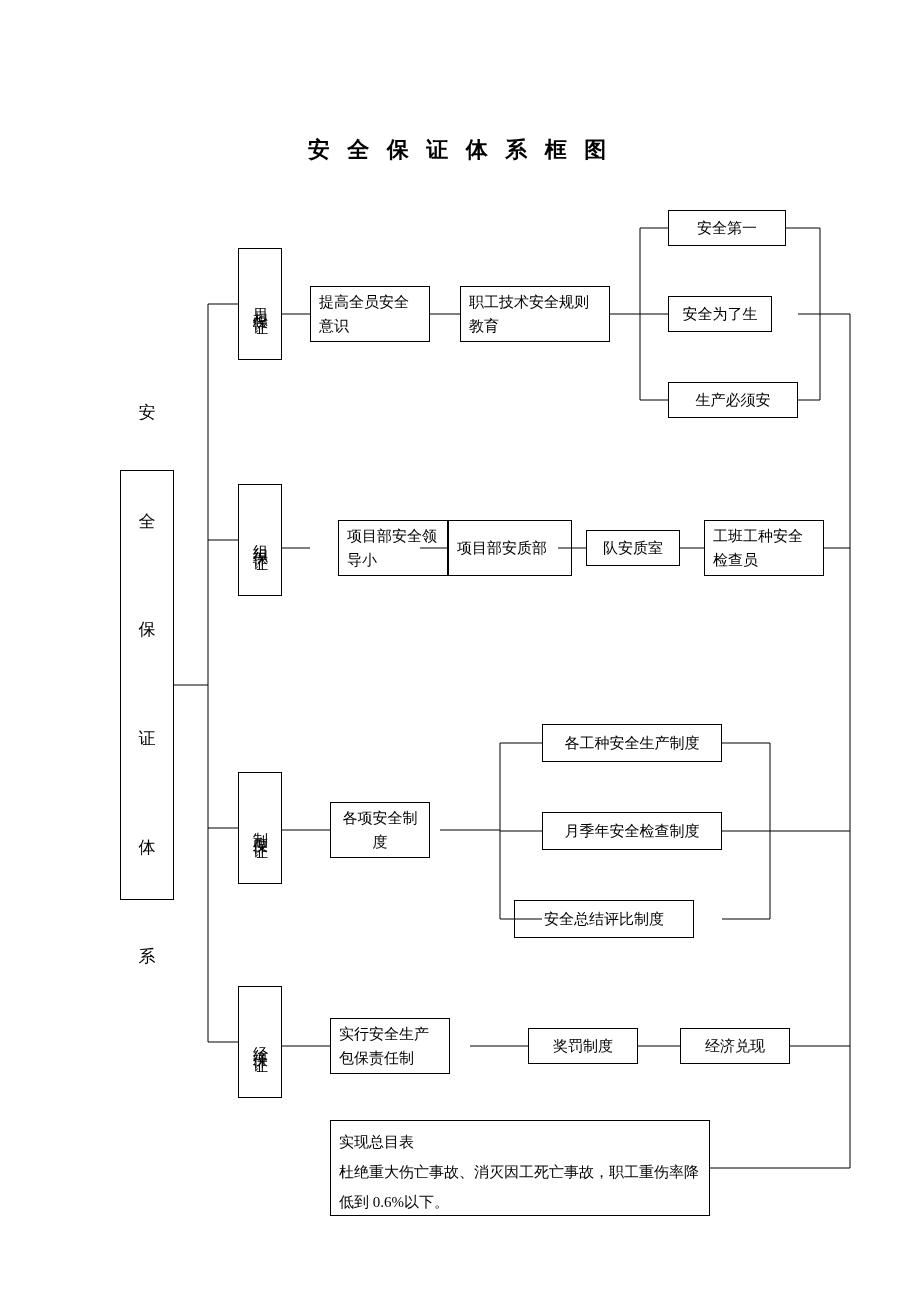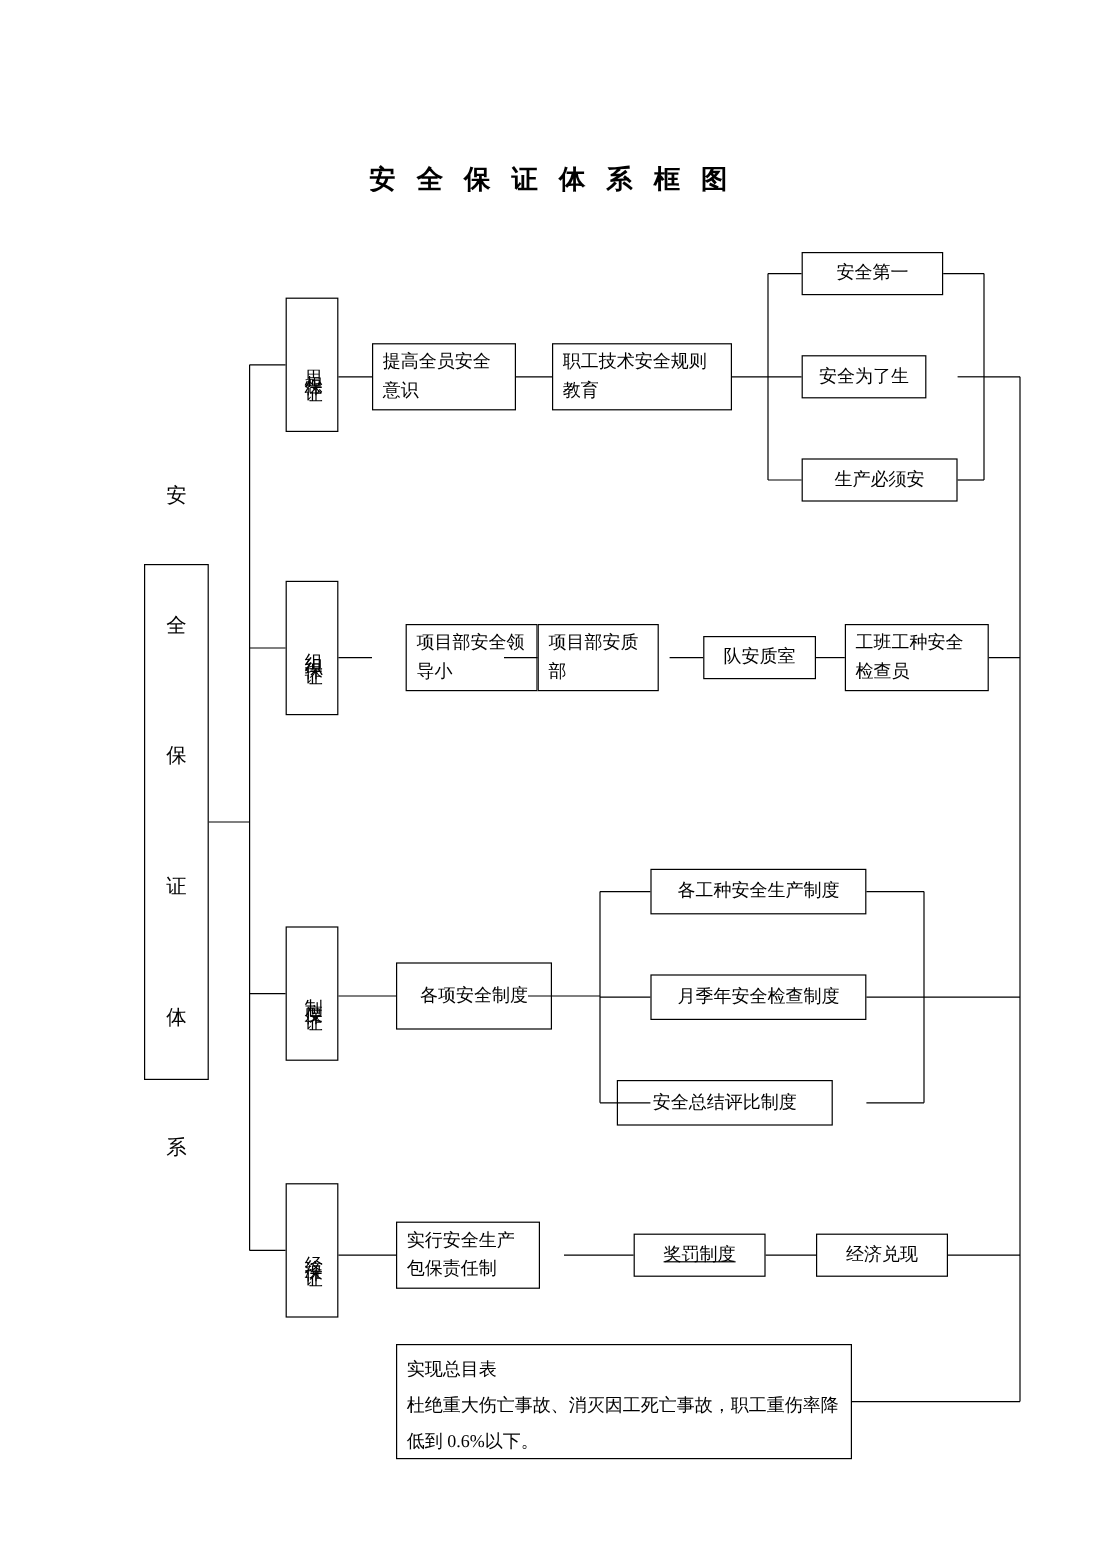--- a/index.html
+++ b/index.html
@@ -87,37 +87,37 @@
 <div class="box" style="left:310px; top:286px; width:120px; height:56px; text-align:left; justify-content:flex-start;">提高全员安全意识</div>
 <div class="box" style="left:460px; top:286px; width:150px; height:56px; text-align:left; justify-content:flex-start;">职工技术安全规则教育</div>
 <div class="box" style="left:668px; top:210px; width:118px; height:36px;">安全第一</div>
 <div class="box" style="left:668px; top:296px; width:104px; height:36px;">安全为了生</div>
 <div class="box" style="left:668px; top:382px; width:130px; height:36px;">生产必须安</div>
 
 <div class="vbox" style="left:238px; top:484px; width:44px; height:112px;">
   <span style="writing-mode:vertical-rl; letter-spacing:4px;">组织保证</span>
 </div>
 <div class="box" style="left:310px; top:520px; width:110px; height:56px; text-align:left; justify-content:flex-start;margin-left:28px;">项目部安全领导小</div>
-<div class="box" style="left:448px; top:520px; width:101px; height:56px; text-align:left; justify-content:flex-start;">项目部安质部</div>
+<div class="box" style="left:448px; top:520px; width:124px; height:56px; text-align:left; justify-content:flex-start;">项目部安质部</div>
 <div class="box" style="left:586px; top:530px; width:94px; height:36px;">队安质室</div>
 <div class="box" style="left:704px; top:520px; width:120px; height:56px; text-align:left; justify-content:flex-start;">工班工种安全检查员</div>
 
 <div class="vbox" style="left:238px; top:772px; width:44px; height:112px;">
   <span style="writing-mode:vertical-rl; letter-spacing:4px;">制度保证</span>
 </div>
-<div class="box" style="left:330px; top:802px; width:130px; height:56px;">各项安全制度</div>
+<div class="box" style="left:330px; top:802px; width:100px; height:56px;">各项安全制度</div>
 <div class="box" style="left:542px; top:724px; width:180px; height:38px;">各工种安全生产制度</div>
 <div class="box" style="left:542px; top:812px; width:180px; height:38px;">月季年安全检查制度</div>
 <div class="box" style="left:514px; top:900px; width:180px; height:38px;">安全总结评比制度</div>
 
 <div class="vbox" style="left:238px; top:986px; width:44px; height:112px;">
   <span style="writing-mode:vertical-rl; letter-spacing:4px;">经济保证</span>
 </div>
 <div class="box" style="left:330px; top:1018px; width:120px; height:56px; text-align:left; justify-content:flex-start;">实行安全生产包保责任制</div>
-<div class="box" style="left:528px; top:1028px; width:110px; height:36px;text-decoration:underline;">奖罚制度</div>
+<div class="box" style="left:528px; top:1028px; width:110px; height:36px;">奖罚制度</div>
 <div class="box" style="left:680px; top:1028px; width:110px; height:36px;">经济兑现</div>
 
 <div class="box goal" style="left:330px; top:1120px; width:380px; height:96px; white-space:pre-line;">实现总目表
 杜绝重大伤亡事故、消灭因工死亡事故，职工重伤率降低到 0.6%以下。</div>
 
 <svg class="lines">
 
   <line x1="174" y1="685" x2="208" y2="685"></line>
   <line x1="208" y1="304" x2="208" y2="1042"></line>
 

